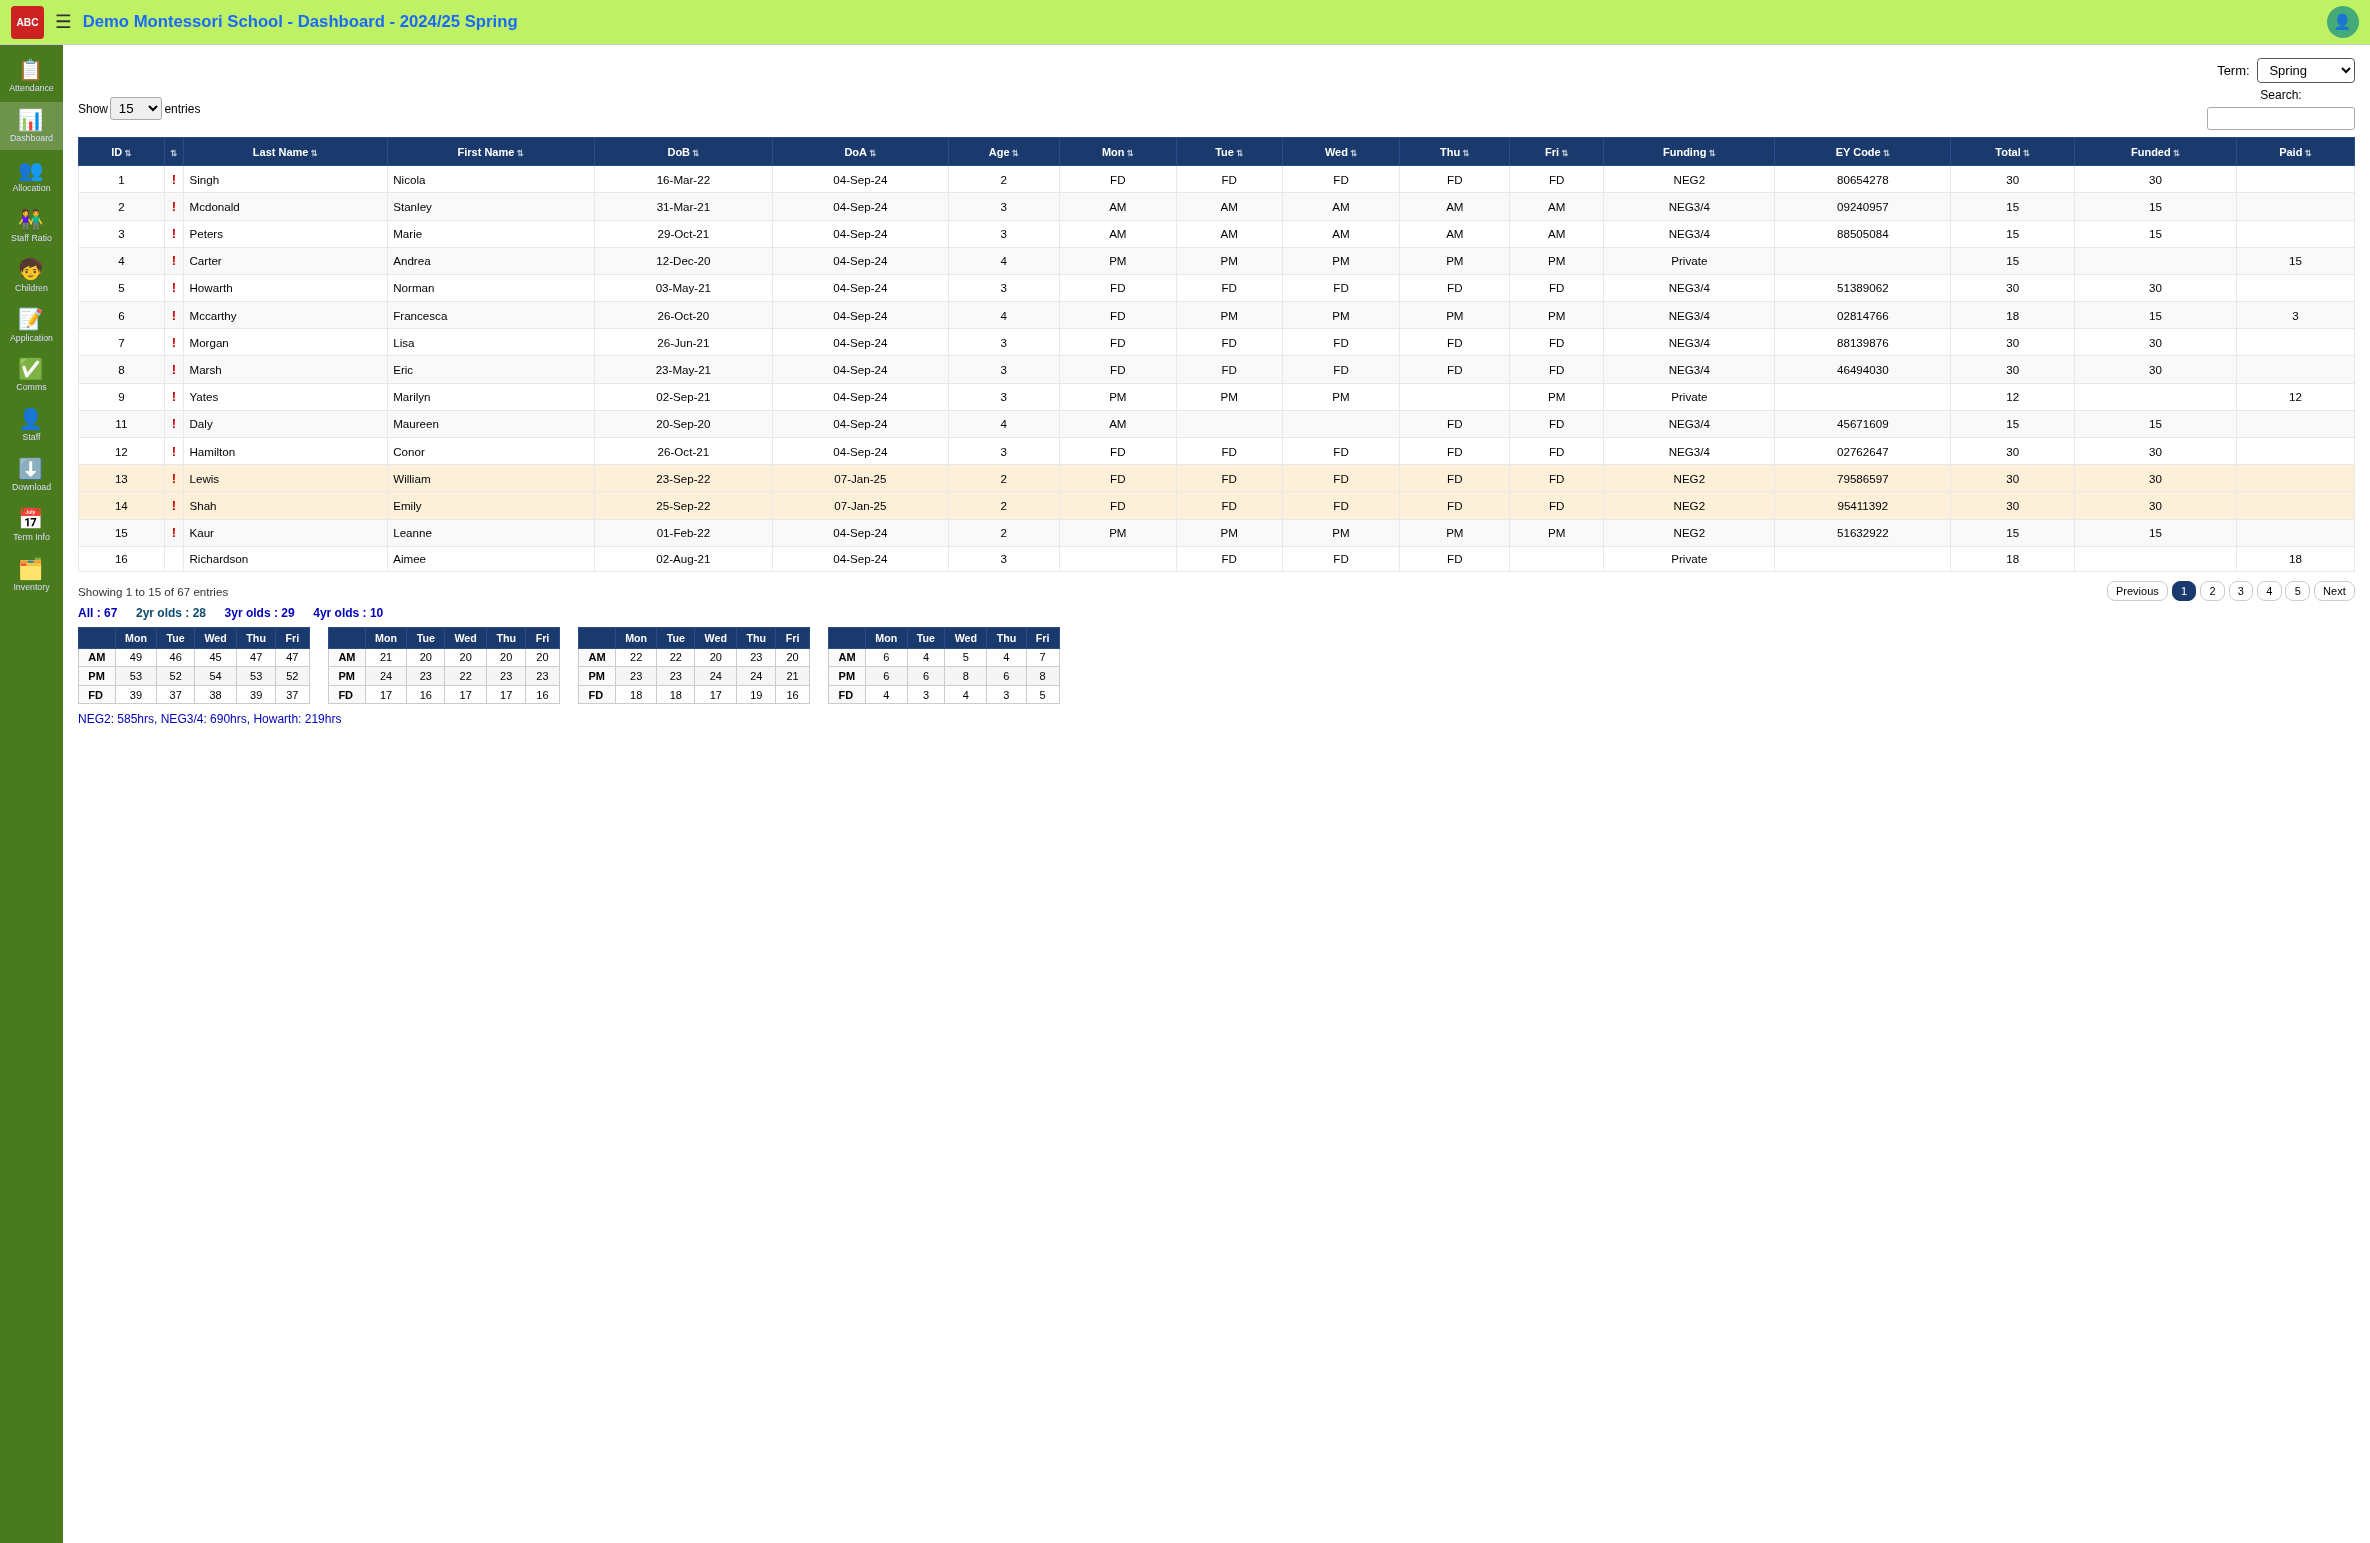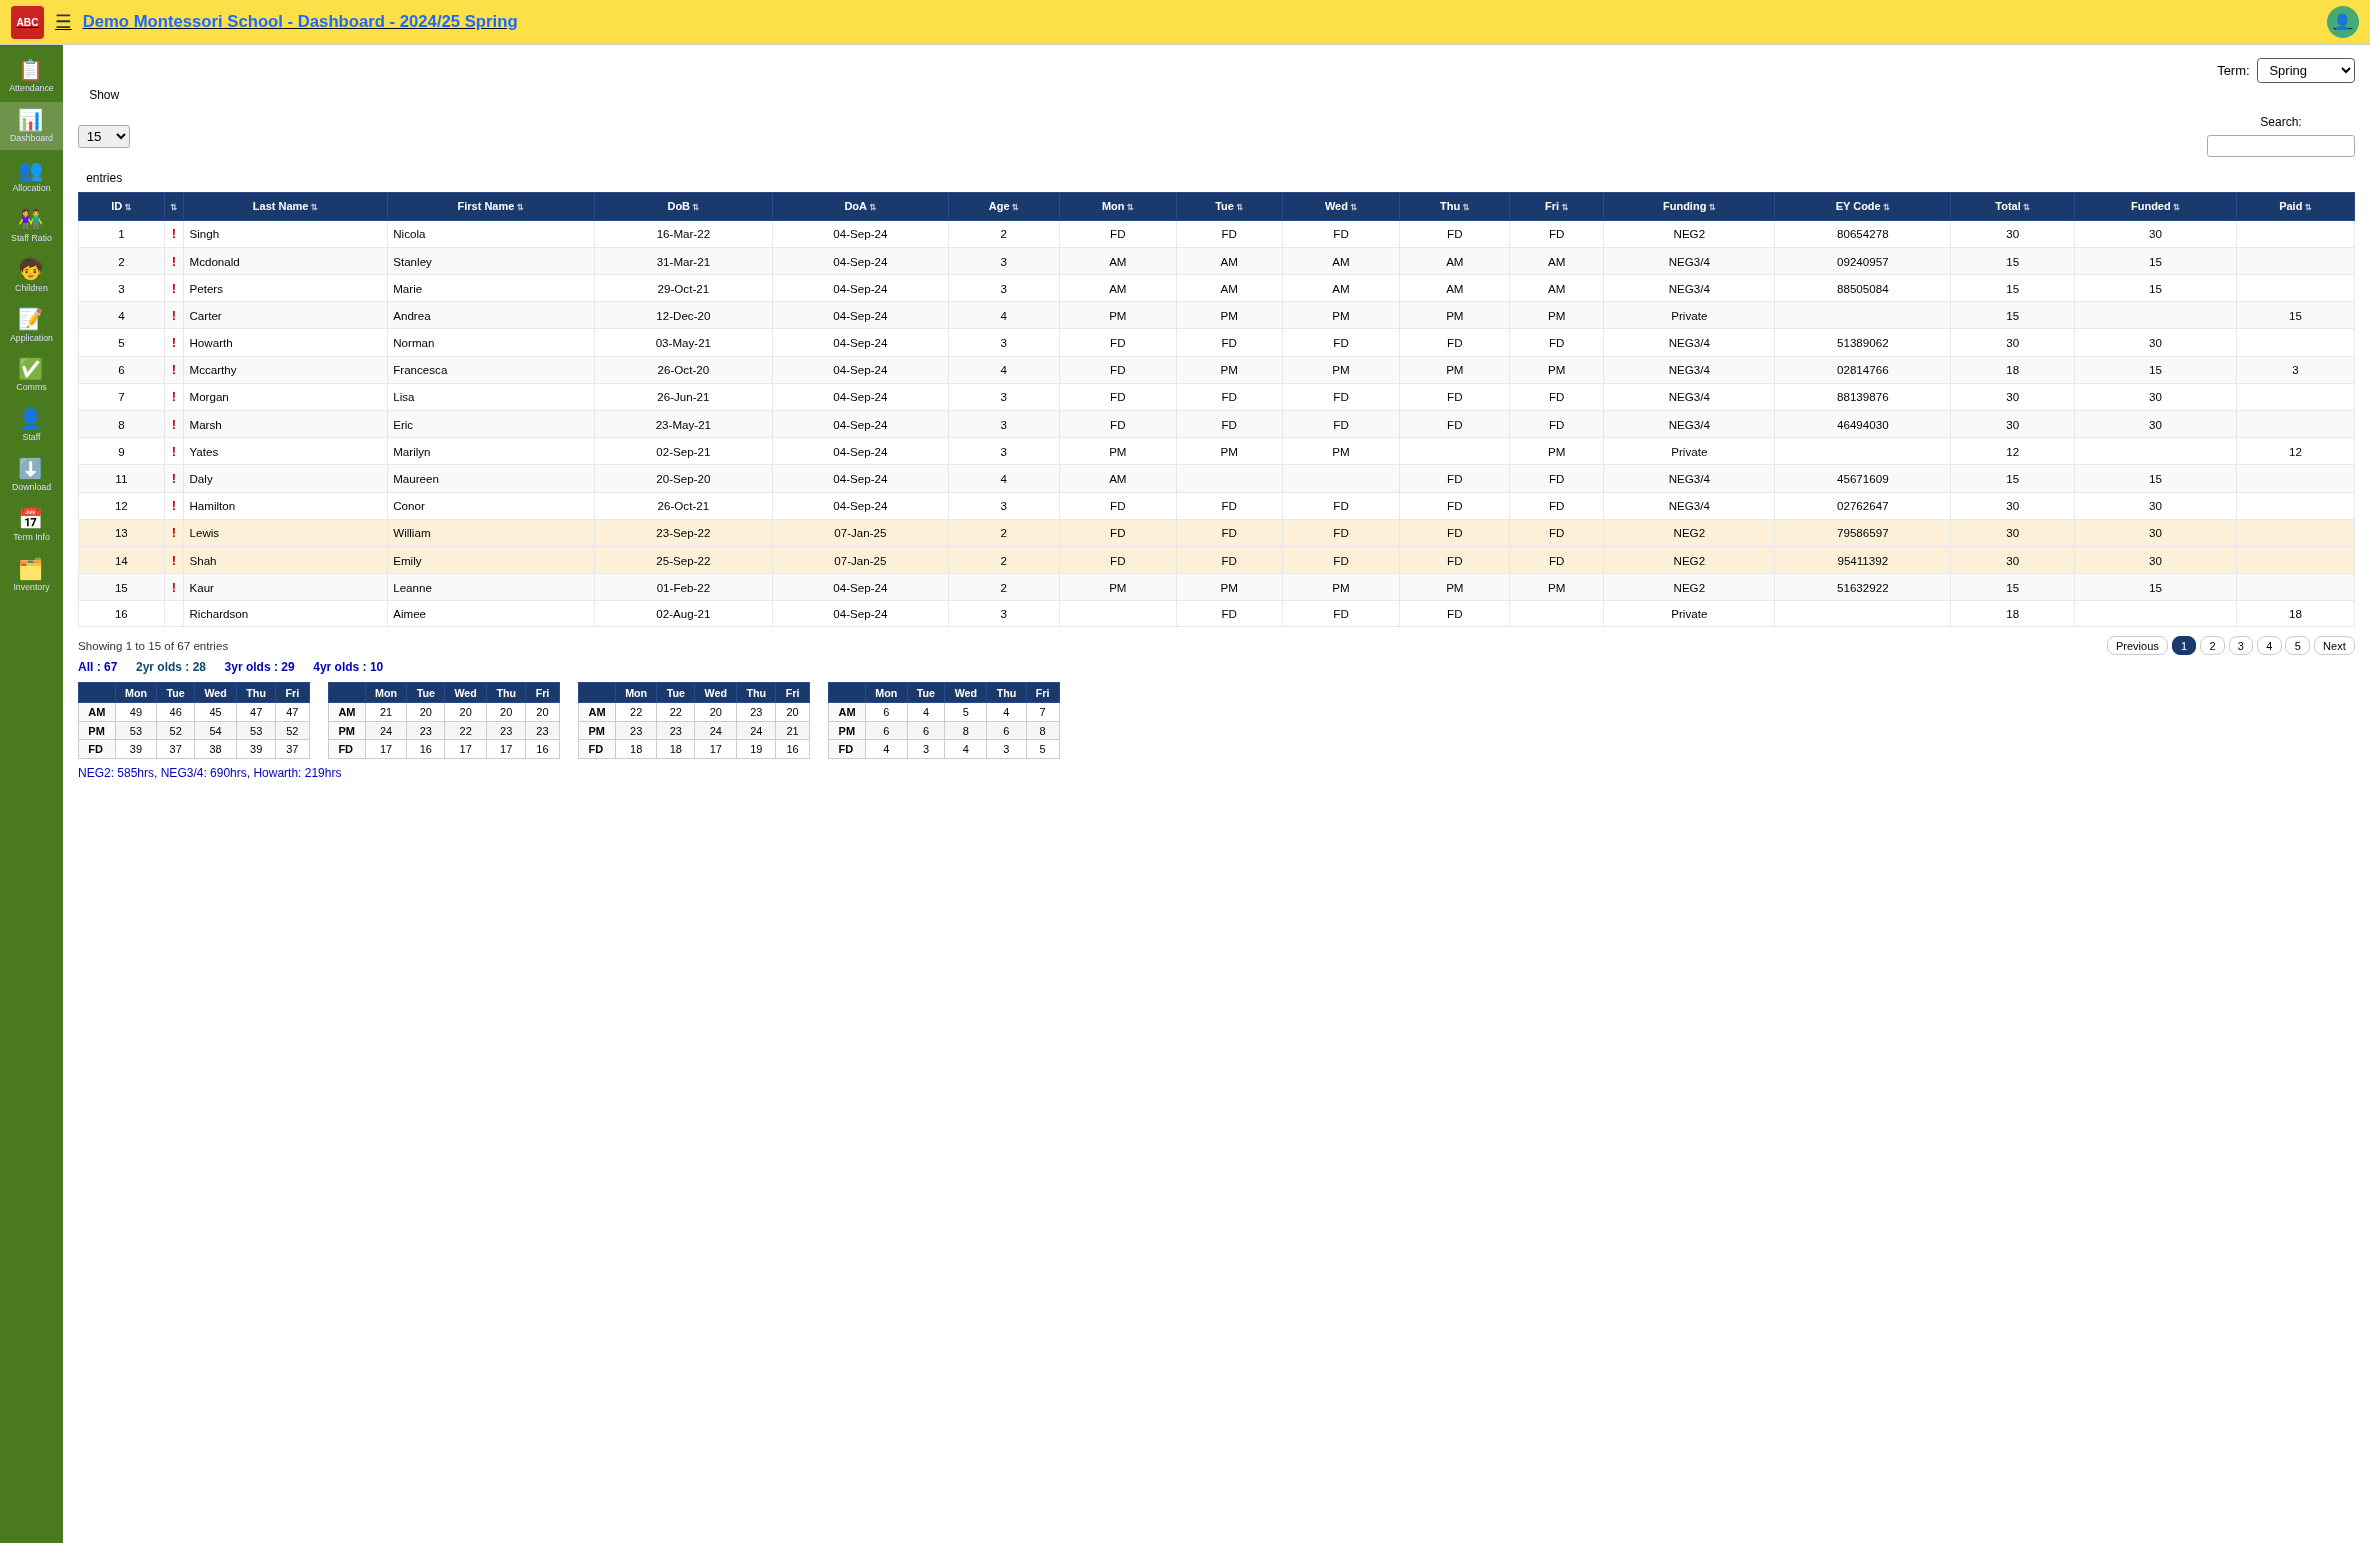--- a/index.html
+++ b/index.html
@@ -1,27 +1,26 @@
 <!DOCTYPE html>
 <html style="font-size:15px"><head>
   <meta charset="utf-8">
   <style>
     * { box-sizing: border-box; margin: 0; padding: 0; }
     body { font-family: Arial, sans-serif; font-size: 12px; background: #f0f0f0; display: flex; flex-direction: column; height: 100vh; overflow: hidden; }
 
     
     .topbar {
-      background: #fde047;
+      background: #bef264;
       border-bottom: 0.9px solid #ccc;
       display: flex;
       align-items: center;
       padding: 5.6px 11px;
       gap: 11px;
       min-height: 43px;
-      text-decoration: underline;
     }
     .topbar-logo {
       width: 33px; height: 33px;
       background: #cc2222;
       border-radius: 3.7px;
       display: flex; align-items: center; justify-content: center;
       color: white; font-weight: bold; font-size: 10.2px;
     }
     .topbar-menu { font-size: 18.6px; cursor: pointer; color: #333; }
     .topbar-title { font-size: 16.7px; font-weight: bold; color: #333; }
@@ -80,21 +79,21 @@
       font-size: 13px;
       background: white;
       appearance: auto;
     }
 
     
     .controls-row {
       display: flex; align-items: center; justify-content: space-between;
       margin-bottom: 7.4px;
     }
-    .show-entries { display: flex; align-items: center; gap: 23px; font-size: 12px; flex-direction: column; }
+    .show-entries { display: flex; align-items: center; gap: 2px; font-size: 12px; }
     .show-entries select { border: 0.9px solid #aaa; border-radius: 2.8px; padding: 1.9px 3.7px; }
     .search-row { display: flex; align-items: center; gap: 5.6px; font-size: 12px; flex-direction: column; }
     .search-row input { border: 0.9px solid #aaa; border-radius: 2.8px; padding: 2.8px 5.6px; width: 148px; }
 
     
     .data-table { width: 100%; border-collapse: collapse; font-size: 11.6px; }
     .data-table thead tr { background: #1a3a6e; color: white; }
     .data-table thead th {
       padding: 7.4px 5.6px; text-align: center;
       border: 0.9px solid #2a4a8e;

